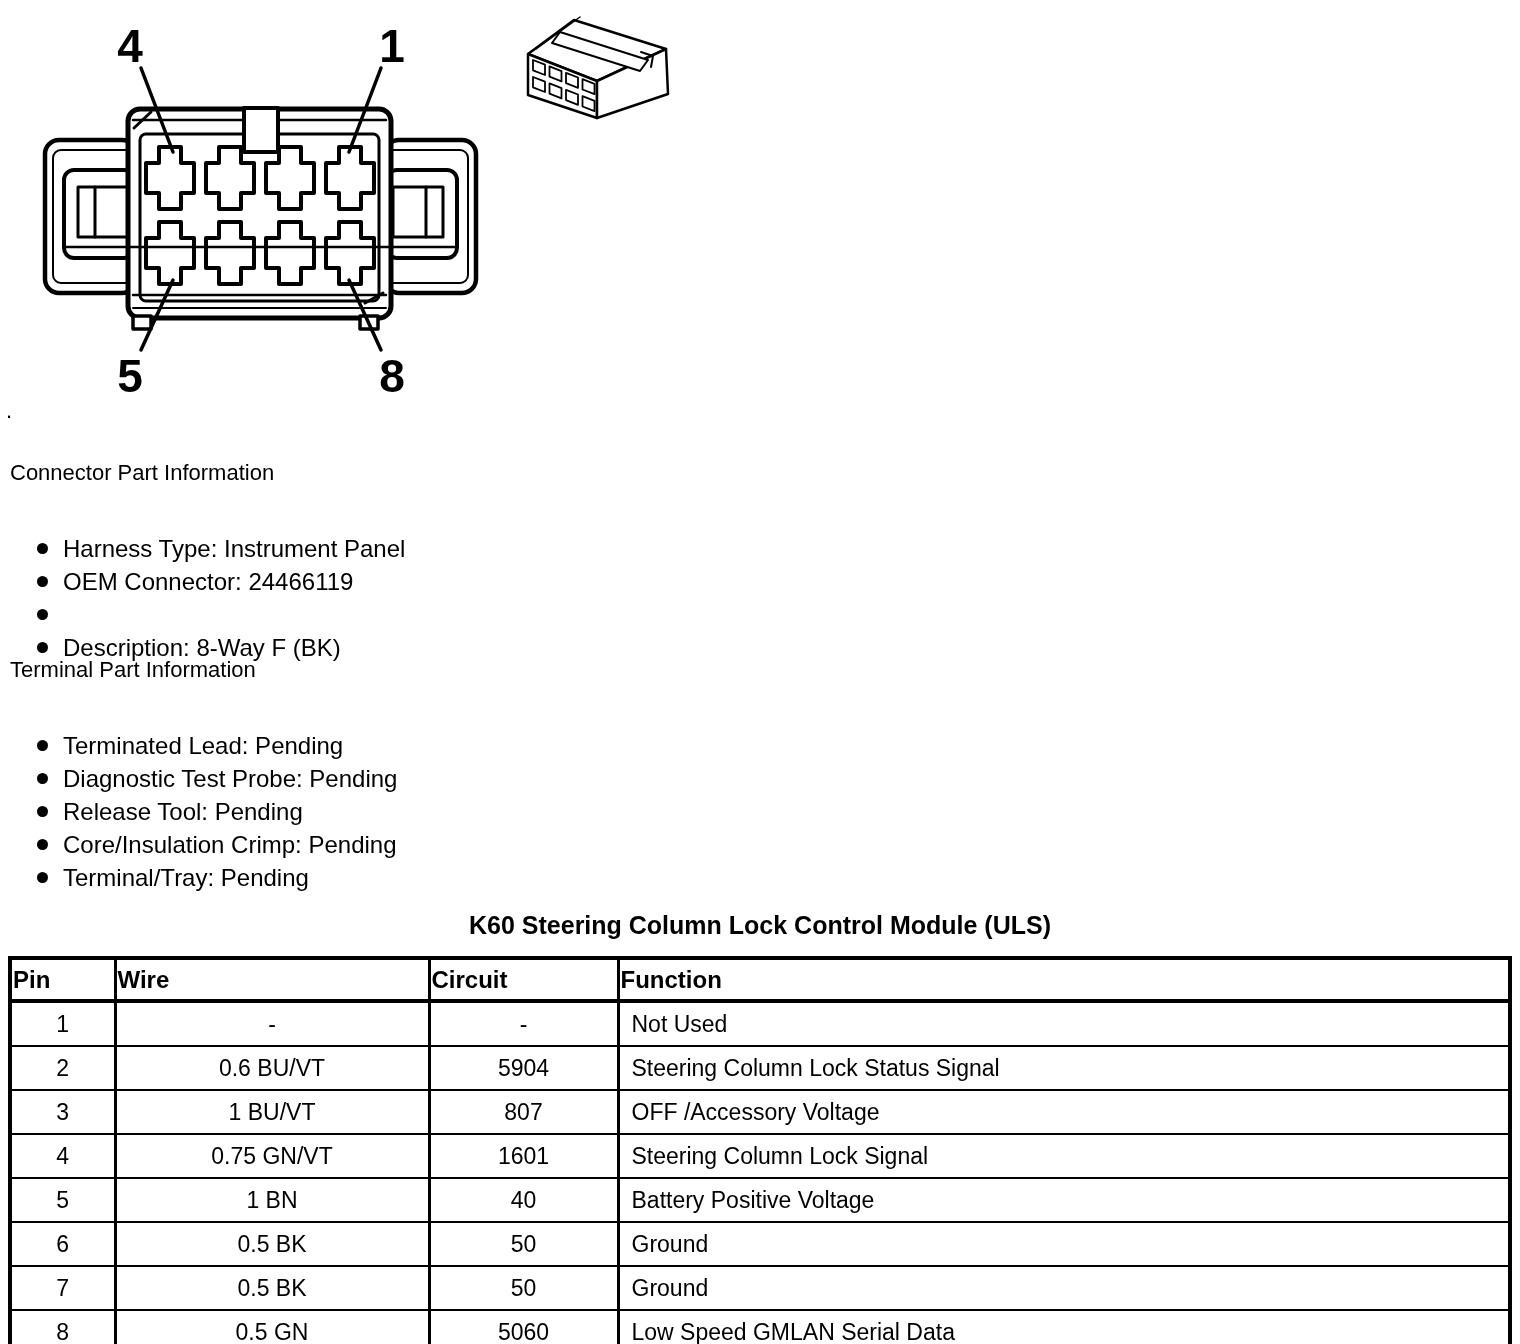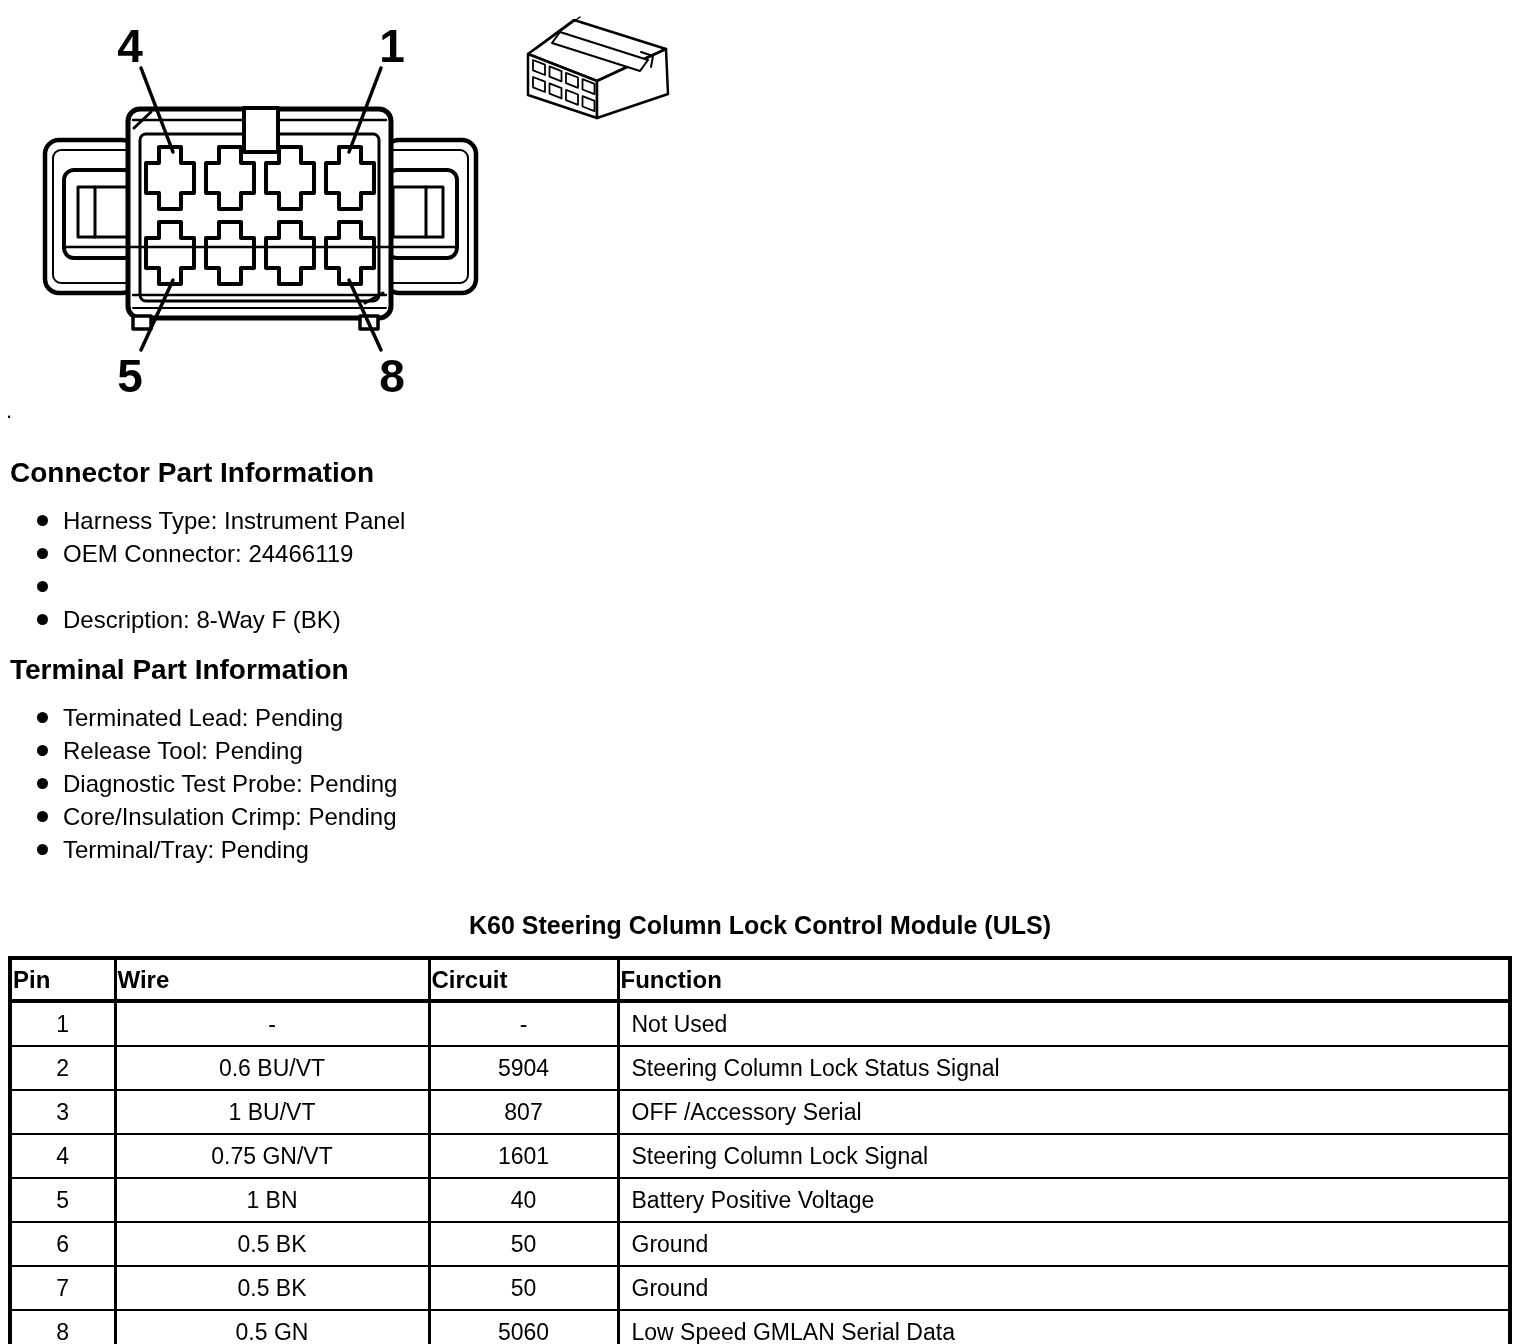--- a/index.html
+++ b/index.html
@@ -29,27 +29,27 @@
     line-height: 22px;
   }
   
   .info-section {
     position: absolute;
     left: 10px;
   }
   #connector-info { top: 459px; }
   #terminal-info  { top: 656px; }
   .section-heading {
-    font-size: 28px;
-    font-weight: bold;
+    font-size: 22px;
+    font-weight: normal;
     line-height: 27px;
     margin: 0;
   }
   .bullet-list {
-    margin-top: 18px;
+    margin-top: 46px;
   }
   .bullet-item {
     display: flex;
     align-items: center;
     padding-left: 27px;
     height: 33px;
     font-size: 24px;
   }
   .bullet-dot {
     width: 11px;
@@ -232,26 +232,26 @@
   <h2 class="section-heading">Terminal Part Information</h2>
   <div class="bullet-list">
 
       <div class="bullet-item">
         <span class="bullet-dot"></span>
         <span>Terminated Lead: Pending</span>
       </div>
 
       <div class="bullet-item">
         <span class="bullet-dot"></span>
+        <span>Diagnostic Test Probe: Pending</span>
+      </div>
+
+      <div class="bullet-item">
+        <span class="bullet-dot"></span>
         <span>Release Tool: Pending</span>
-      </div>
-
-      <div class="bullet-item">
-        <span class="bullet-dot"></span>
-        <span>Diagnostic Test Probe: Pending</span>
       </div>
 
       <div class="bullet-item">
         <span class="bullet-dot"></span>
         <span>Core/Insulation Crimp: Pending</span>
       </div>
 
       <div class="bullet-item">
         <span class="bullet-dot"></span>
         <span>Terminal/Tray: Pending</span>
@@ -290,21 +290,21 @@
           <td class="c-pin">2</td>
           <td class="c-wire">0.6 BU/VT</td>
           <td class="c-circuit">5904</td>
           <td class="c-function">Steering Column Lock Status Signal</td>
         </tr>
 
         <tr>
           <td class="c-pin">3</td>
           <td class="c-wire">1 BU/VT</td>
           <td class="c-circuit">807</td>
-          <td class="c-function">OFF /Accessory Serial</td>
+          <td class="c-function">OFF /Accessory Voltage</td>
         </tr>
 
         <tr>
           <td class="c-pin">4</td>
           <td class="c-wire">0.75 GN/VT</td>
           <td class="c-circuit">1601</td>
           <td class="c-function">Steering Column Lock Signal</td>
         </tr>
 
         <tr>

